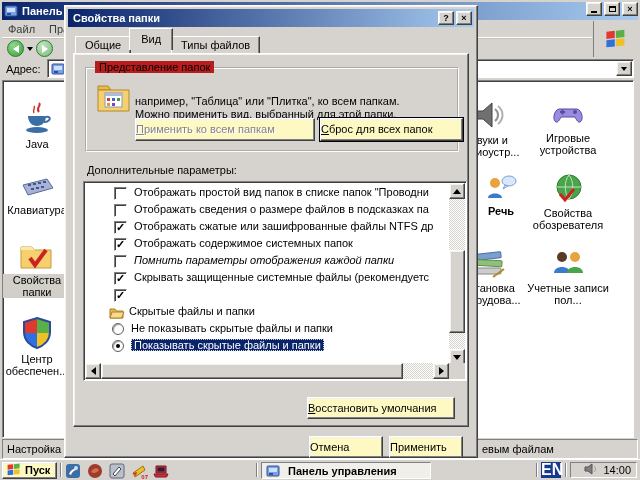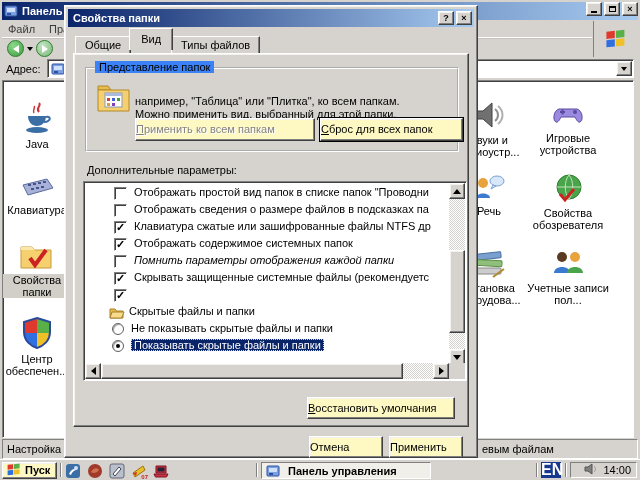--- a/index.html
+++ b/index.html
@@ -89,21 +89,21 @@
          box-shadow:inset -1px 0 0 #808080; }
   .tab.active { height:22px; line-height:20px; z-index:3; margin:4px -2px; padding:0 11px;
                 border-bottom:none; }
 
   #page { position:absolute; left:8px; right:8px; top:47px; bottom:30px; background:#d6d3ce;
           border:1px solid; border-color:#ffffff #404040 #404040 #ffffff;
           box-shadow:inset -1px -1px 0 #808080, inset 1px 1px 0 #f4f2ef; z-index:2; }
 
   #groupbox { position:absolute; left:11px; right:9px; top:13px; height:85px;
               border:2px groove #fff; }
-  #group-legend { position:absolute; left:8px; top:-8px; background:#3b82f6; padding:0 4px; }
+  #group-legend { position:absolute; left:8px; top:-8px; background:#b91c1c; padding:0 4px; }
   #fv-icon { position:absolute; left:9px; top:11px; }
   .fv-line { position:absolute; left:48px; line-height:15px; white-space:nowrap; }
   #fv-line1 { top:10px;margin-top:28px; } #fv-line2 { top:25px; }
   #btn-applyall { left:48px; top:49px; width:180px; height:23px; }
   #btn-resetall { left:233px; top:49px; width:143px; height:23px; }
 
   #adv-label { position:absolute; left:13px; top:110px; }
   #listbox { position:absolute; left:9px; top:127px; width:384px; height:200px; background:#fff;
              border:1px solid; border-color:#808080 #fff #fff #808080;
              box-shadow:inset 1px 1px 0 #404040; }
@@ -253,21 +253,21 @@
             <polygon points="3,12 10,12 19,4 19,28 10,20 3,20" fill="#707070" stroke="#404040"></polygon>
             <path d="M22 10c4 3 4 9 0 12" stroke="#909090" stroke-width="2" fill="none"></path>
             <path d="M25 7c6 5 6 13 0 18" stroke="#b0b0b0" stroke-width="2" fill="none"></path>
           </svg></span><span class="icon-label">Звуки и аудиоустр...</span></div>
       <div class="icon-item" style="left: 522px; top: 18px; width: 86px;"><span><svg width="34" height="30" viewBox="0 0 34 30">
             <path d="M8 10c-5 1-7 11-3 13 2 1 4-3 5-5h14c1 2 3 6 5 5 4-2 2-12-3-13z" fill="#9a8ae0" stroke="#5a4aa0"></path>
             <circle cx="24" cy="13" r="2" fill="#5a4aa0"></circle>
             <rect x="9" y="12" width="5" height="2" fill="#5a4aa0"></rect>
             <rect x="10.5" y="10.5" width="2" height="5" fill="#5a4aa0"></rect>
           </svg></span><span class="icon-label">Игровые устройства</span></div>
-      <div class="icon-item" style="left: 443px; top: 91px; width: 86px;"><span><svg width="32" height="30" viewBox="0 0 32 30">
+      <div class="icon-item" style="left: 455px; top: 91px; width: 86px; font-weight: bold;"><span><svg width="32" height="30" viewBox="0 0 32 30">
             <circle cx="10" cy="11" r="5" fill="#e8a33d"></circle>
             <path d="M3 26c0-6 14-6 14 0z" fill="#3a7ad0"></path>
             <ellipse cx="24" cy="9" rx="7" ry="5" fill="#d8e8fa" stroke="#7aa0d0"></ellipse>
             <path d="M20 13l-2 4 5-3z" fill="#d8e8fa" stroke="#7aa0d0"></path>
           </svg></span><span class="icon-label">Речь</span></div>
       <div class="icon-item" style="left: 522px; top: 91px; width: 86px;"><span><svg width="32" height="32" viewBox="0 0 32 32">
             <circle cx="17" cy="15" r="12" fill="#4aa54a" stroke="#2c7d2c"></circle>
             <path d="M5 15h24M17 3c-5 6-5 18 0 24M17 3c5 6 5 18 0 24" stroke="#bfe3bf" fill="none"></path>
             <path d="M8 22l5 6 9-11" stroke="#cc2222" stroke-width="3" fill="none"></path>
           </svg></span><span class="icon-label">Свойства обозревателя</span></div>
@@ -335,21 +335,21 @@
           <div class="trow">
             <span class="cb" style="left: 29px;"></span>
             <span class="tlabel" style="left: 49px;">Отображать простой вид папок в списке папок "Проводни</span>
           </div>
           <div class="trow">
             <span class="cb" style="left: 29px;"></span>
             <span class="tlabel" style="left: 49px;">Отображать сведения о размере файлов в подсказках па</span>
           </div>
           <div class="trow">
             <span class="cb" style="left: 29px;">✓</span>
-            <span class="tlabel" style="left: 49px;">Клавиатура сжатые или зашифрованные файлы NTFS др</span>
+            <span class="tlabel" style="left: 49px;">Отображать сжатые или зашифрованные файлы NTFS др</span>
           </div>
           <div class="trow">
             <span class="cb" style="left: 29px;">✓</span>
             <span class="tlabel" style="left: 49px;">Отображать содержимое системных папок</span>
           </div>
           <div class="trow">
             <span class="cb" style="left: 29px;"></span>
             <span class="tlabel" style="left: 49px; font-style: italic;">Помнить параметры отображения каждой папки</span>
           </div>
           <div class="trow">

